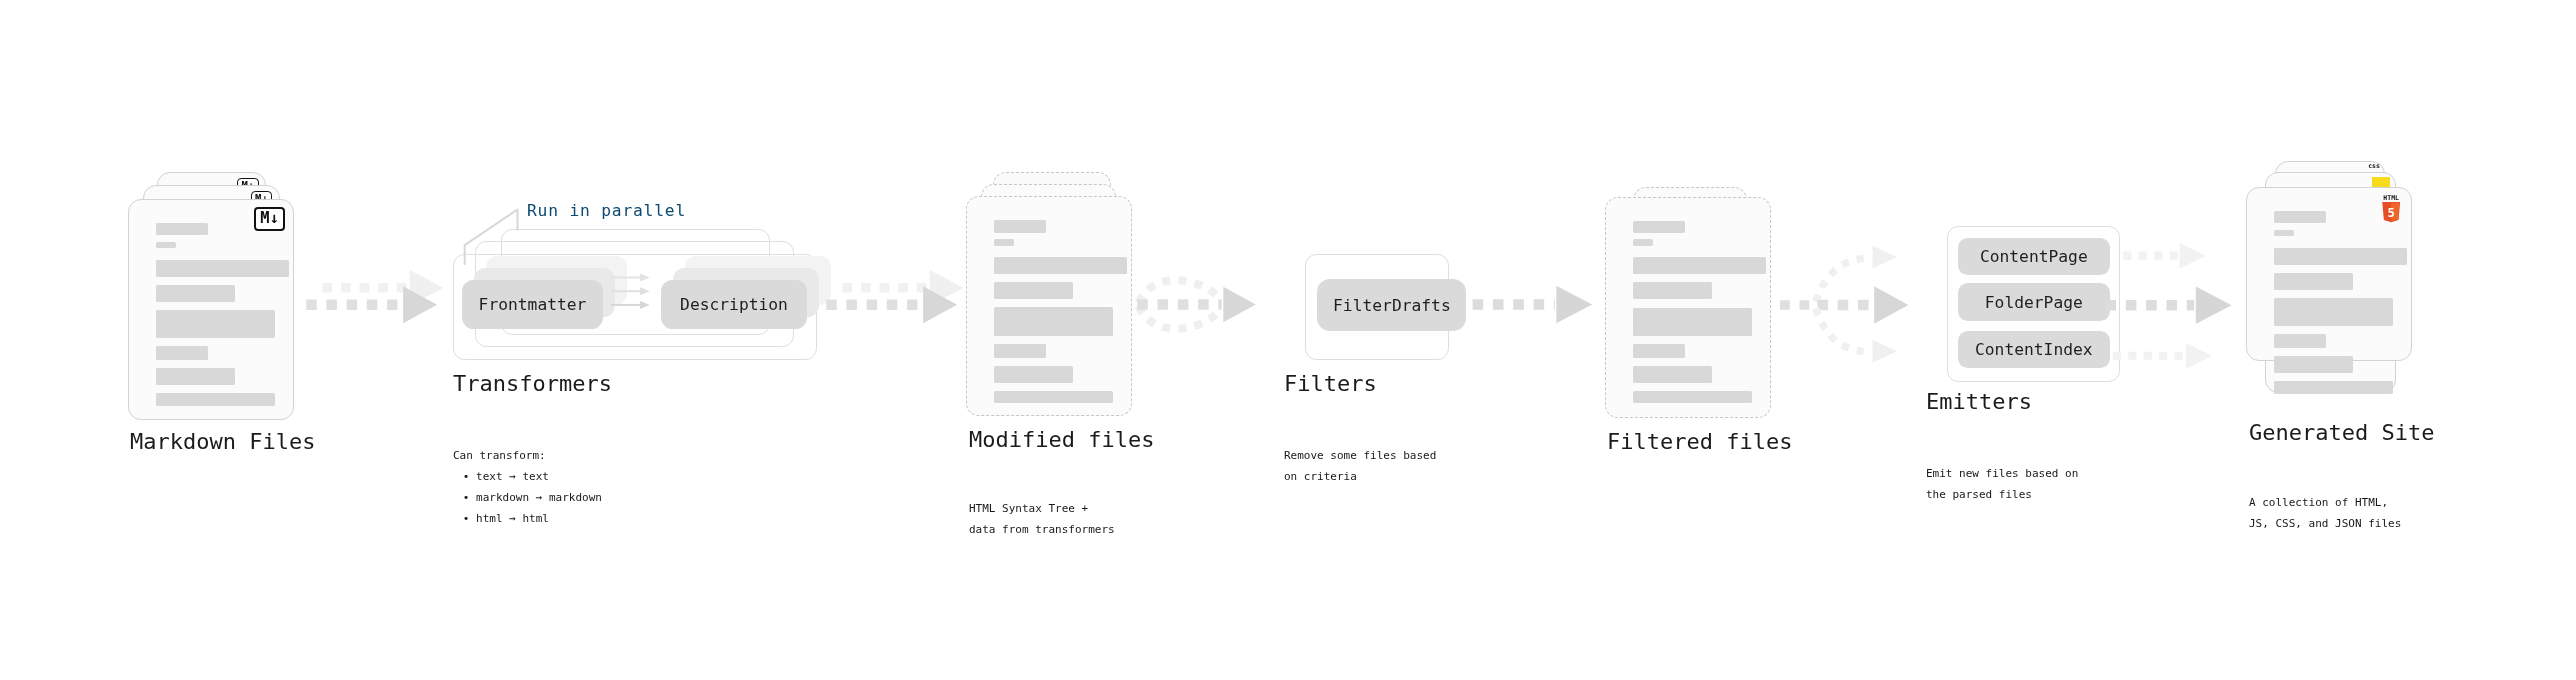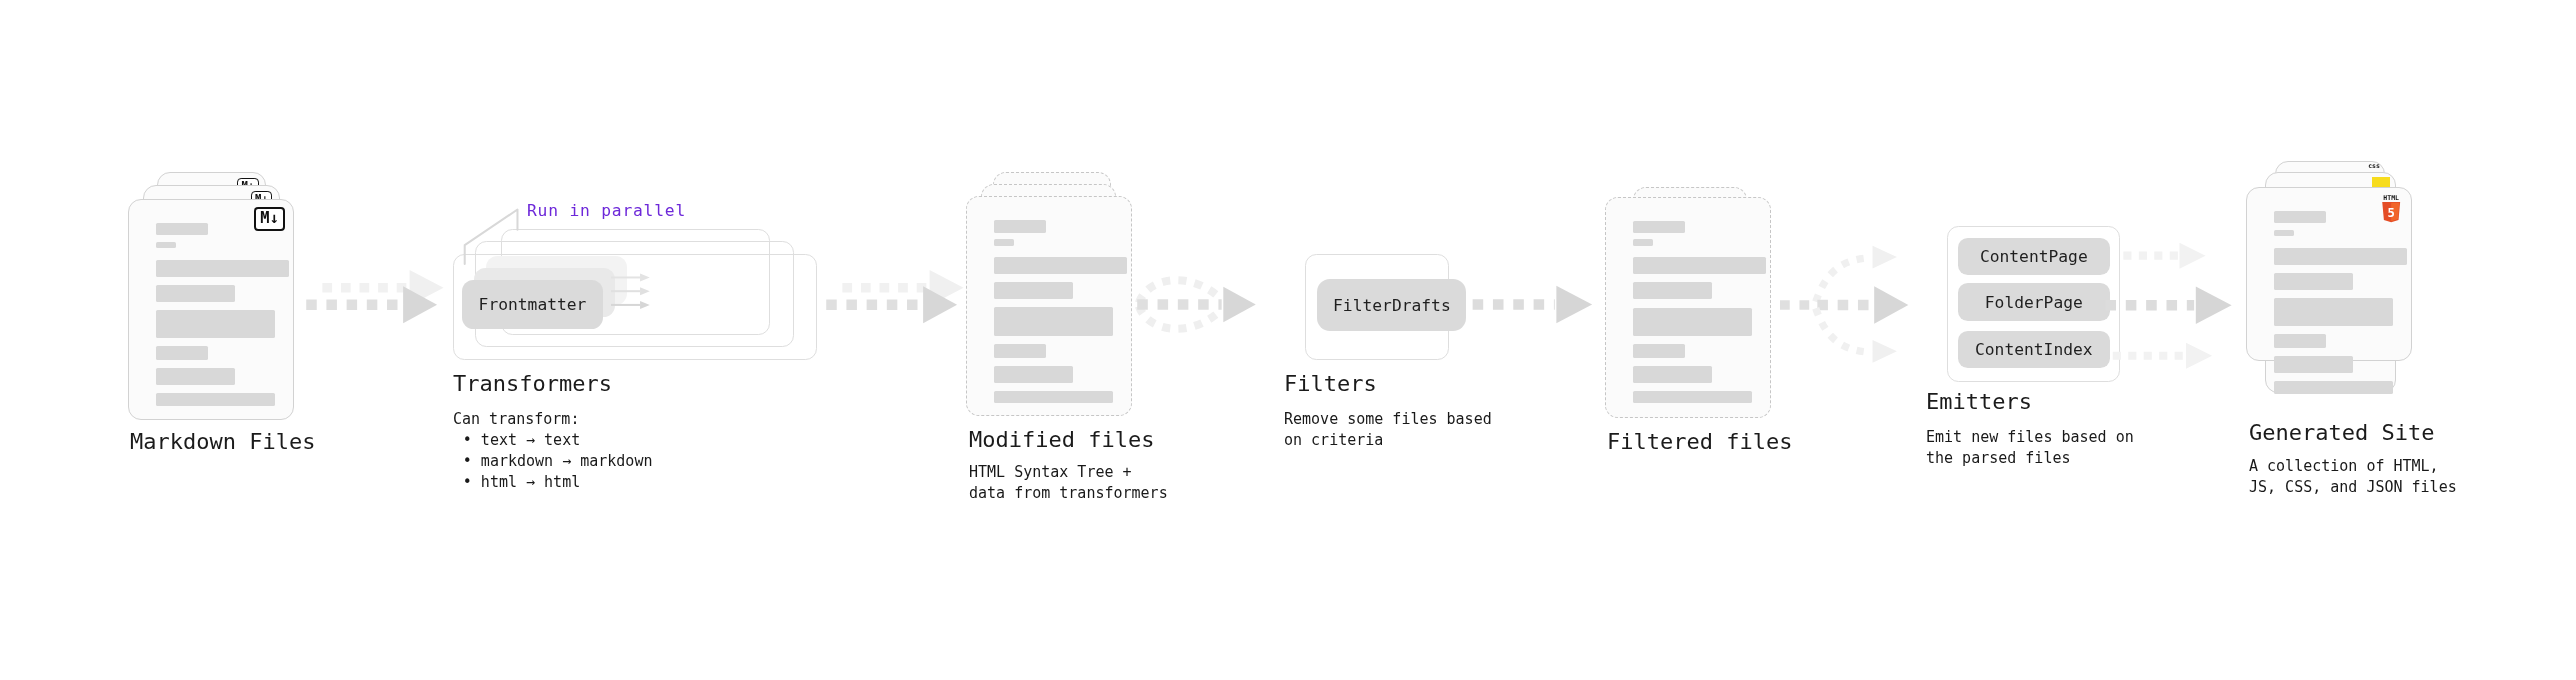--- a/index.html
+++ b/index.html
@@ -20,23 +20,23 @@
   
   .frame{position:absolute;border:1.6px solid #dedede;border-radius:11.4px;box-sizing:border-box;background:transparent;}
   .frame.filled{background:#ffffff;margin-left:24px;}
   
   .pill{position:absolute;background:#dadada;border-radius:11.4px;display:flex;align-items:center;justify-content:center;
     font-size:16.3px;color:#1f1f1f;white-space:nowrap;}
   .pill.g1{background:#e9e9e9;}
   .pill.g2{background:#f3f3f3;}
   
   .sec-title{position:absolute;font-size:22px;color:#1b1b1b;white-space:nowrap;}
-  .note{position:absolute;font-size:15px;line-height:21px;color:#191919;white-space:nowrap;}
+  .note{position:absolute;font-size:11px;line-height:21px;color:#191919;white-space:nowrap;margin-top:36px;}
   .note .indent{padding-left:9.8px;}
-  .annotation{position:absolute;font-size:16.3px;color:#6d28d9;white-space:nowrap;letter-spacing:0.8px;}
+  .annotation{position:absolute;font-size:16.3px;color:#0c4a6e;white-space:nowrap;letter-spacing:0.8px;}
   
   .css-badge{position:absolute;top:0.8px;right:4.1px;font-size:6.5px;font-weight:bold;color:#111;line-height:1;
     border-bottom:2.4px solid #2f6df6;padding-bottom:16px;}
   .js-badge{position:absolute;top:4.1px;right:4.9px;width:18px;height:9.8px;background:#f7dc1e;}
   svg{display:block;}
 </style>
 </head>
 <body>
 
 <div class="canvas">
@@ -92,20 +92,25 @@
 
   <svg class="abs" style="left:609px;top:271px;" width="46" height="42" viewBox="0 0 56 52">
     <line x1="2" y1="8" x2="38" y2="8" stroke="#e3e3e3" stroke-width="2.5"></line>
       <polygon points="38,3 50,8 38,13" fill="#e3e3e3"></polygon>
     <line x1="2" y1="25" x2="38" y2="25" stroke="#e0e0e0" stroke-width="2.5"></line>
       <polygon points="38,20 50,25 38,30" fill="#e0e0e0"></polygon>
     <line x1="2" y1="42" x2="38" y2="42" stroke="#d6d6d6" stroke-width="2.5"></line>
       <polygon points="38,37 50,42 38,47" fill="#d6d6d6"></polygon>
   </svg>
 
+  <div class="abs" style="left:661px;top:256px;width:171px;height:73px;">
+    <div class="pill g2" style="left:24.4px;top:0;width:146px;height:49px;"></div>
+    <div class="pill g1" style="left:12.2px;top:12.2px;width:146px;height:49px;"></div>
+    <div class="pill" style="left:0;top:24.4px;width:146px;height:49px;">Description</div>
+  </div>
 
   <div class="sec-title" style="left:453px;top:371px;">Transformers</div>
   <div class="note" style="left:453px;top:409px;">
     <div>Can transform:</div>
     <div class="indent">• text → text</div>
     <div class="indent">• markdown → markdown</div>
     <div class="indent">• html → html</div>
   </div>
 
   <svg class="abs" style="left:824px;top:270px;" width="145" height="63" viewBox="0 0 178 78">

